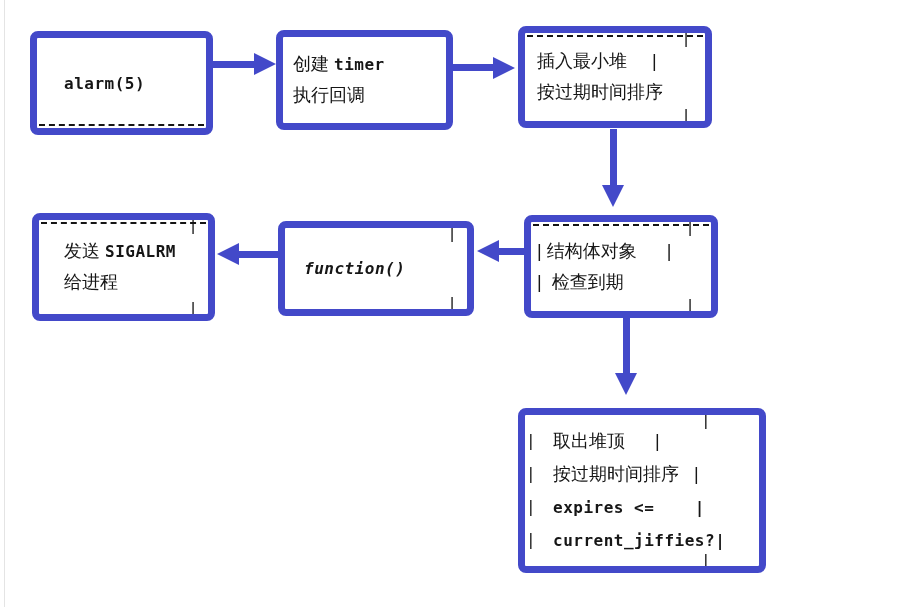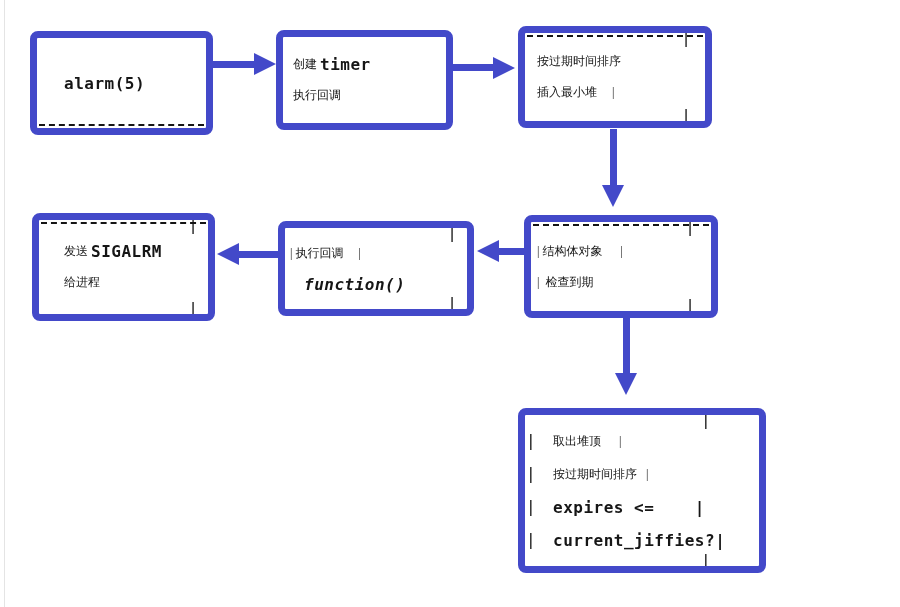--- a/index.html
+++ b/index.html
@@ -28,22 +28,22 @@
     background:#ffffff;
     display:flex;flex-direction:column;justify-content:center;
     overflow:hidden;
   }
   .line{
     white-space:pre;
     display:flex;align-items:center;
     height:31px;line-height:31px;
   }
   .cjk{
-    font-family:Liberation Serif, serif;
-    font-size:12px;color:var(--ink);white-space:pre;
+    font-family:Liberation Sans, sans-serif;
+    font-size:18px;color:var(--ink);white-space:pre;
   }
   .code{
     font-family:"DejaVu Sans Mono",monospace;
     font-weight:bold;font-size:16px;color:var(--ink);white-space:pre;
     letter-spacing:.5px;
   }
   .dash-top{position:absolute;left:2px;right:2px;top:2px;border-top:2px dashed #151515;}
   .dash-bottom{position:absolute;left:2px;right:2px;bottom:2px;border-top:2px dashed #151515;}
   .frag{
     position:absolute;
@@ -98,37 +98,36 @@
     <div class="line"><span class="code">alarm(5)</span></div>
     <div class="dash-bottom"></div>
   </div>
 
   <div class="box" id="b2">
     <div class="line"><span class="cjk">创建 </span><span class="code">timer</span></div>
     <div class="line"><span class="cjk">执行回调</span></div>
   </div>
 
   <div class="box" id="b3">
+    <div class="line"><span class="cjk">插入最小堆     |</span></div>
     <div class="line"><span class="cjk">按过期时间排序</span></div>
-    <div class="line"><span class="cjk">插入最小堆     |</span></div>
     <div class="dash-top"></div>
     <span class="frag tr" style="right:14px;">|</span>
     <span class="frag br" style="right:14px;">|</span>
   </div>
 
   <div class="box" id="b4">
     <div class="line"><span class="cjk">| 结构体对象      |</span></div>
     <div class="line"><span class="cjk">|  检查到期</span></div>
     <div class="dash-top"></div>
     <span class="frag tr" style="right:16px;">|</span>
     <span class="frag br" style="right:16px;">|</span>
   </div>
 
   <div class="box" id="b5">
-    <div class="line"><span class="cjk">| 执行回调     |</span></div>
     <div class="line"><span class="code" style="padding-left:14px;font-style:italic;">function()</span></div>
     <span class="frag tr" style="right:10px;">|</span>
     <span class="frag br" style="right:10px;">|</span>
   </div>
 
   <div class="box" id="b6">
     <div class="line"><span class="cjk">发送 </span><span class="code">SIGALRM</span></div>
     <div class="line"><span class="cjk">给进程</span></div>
     <div class="dash-top"></div>
     <span class="frag tr" style="right:10px;">|</span>

